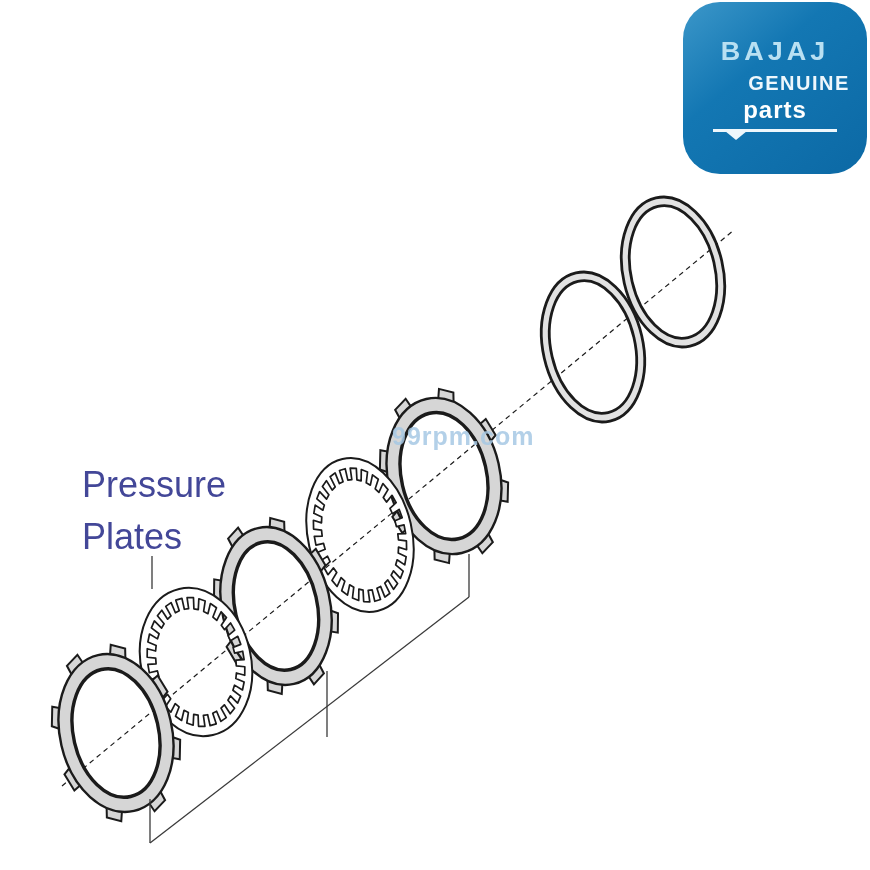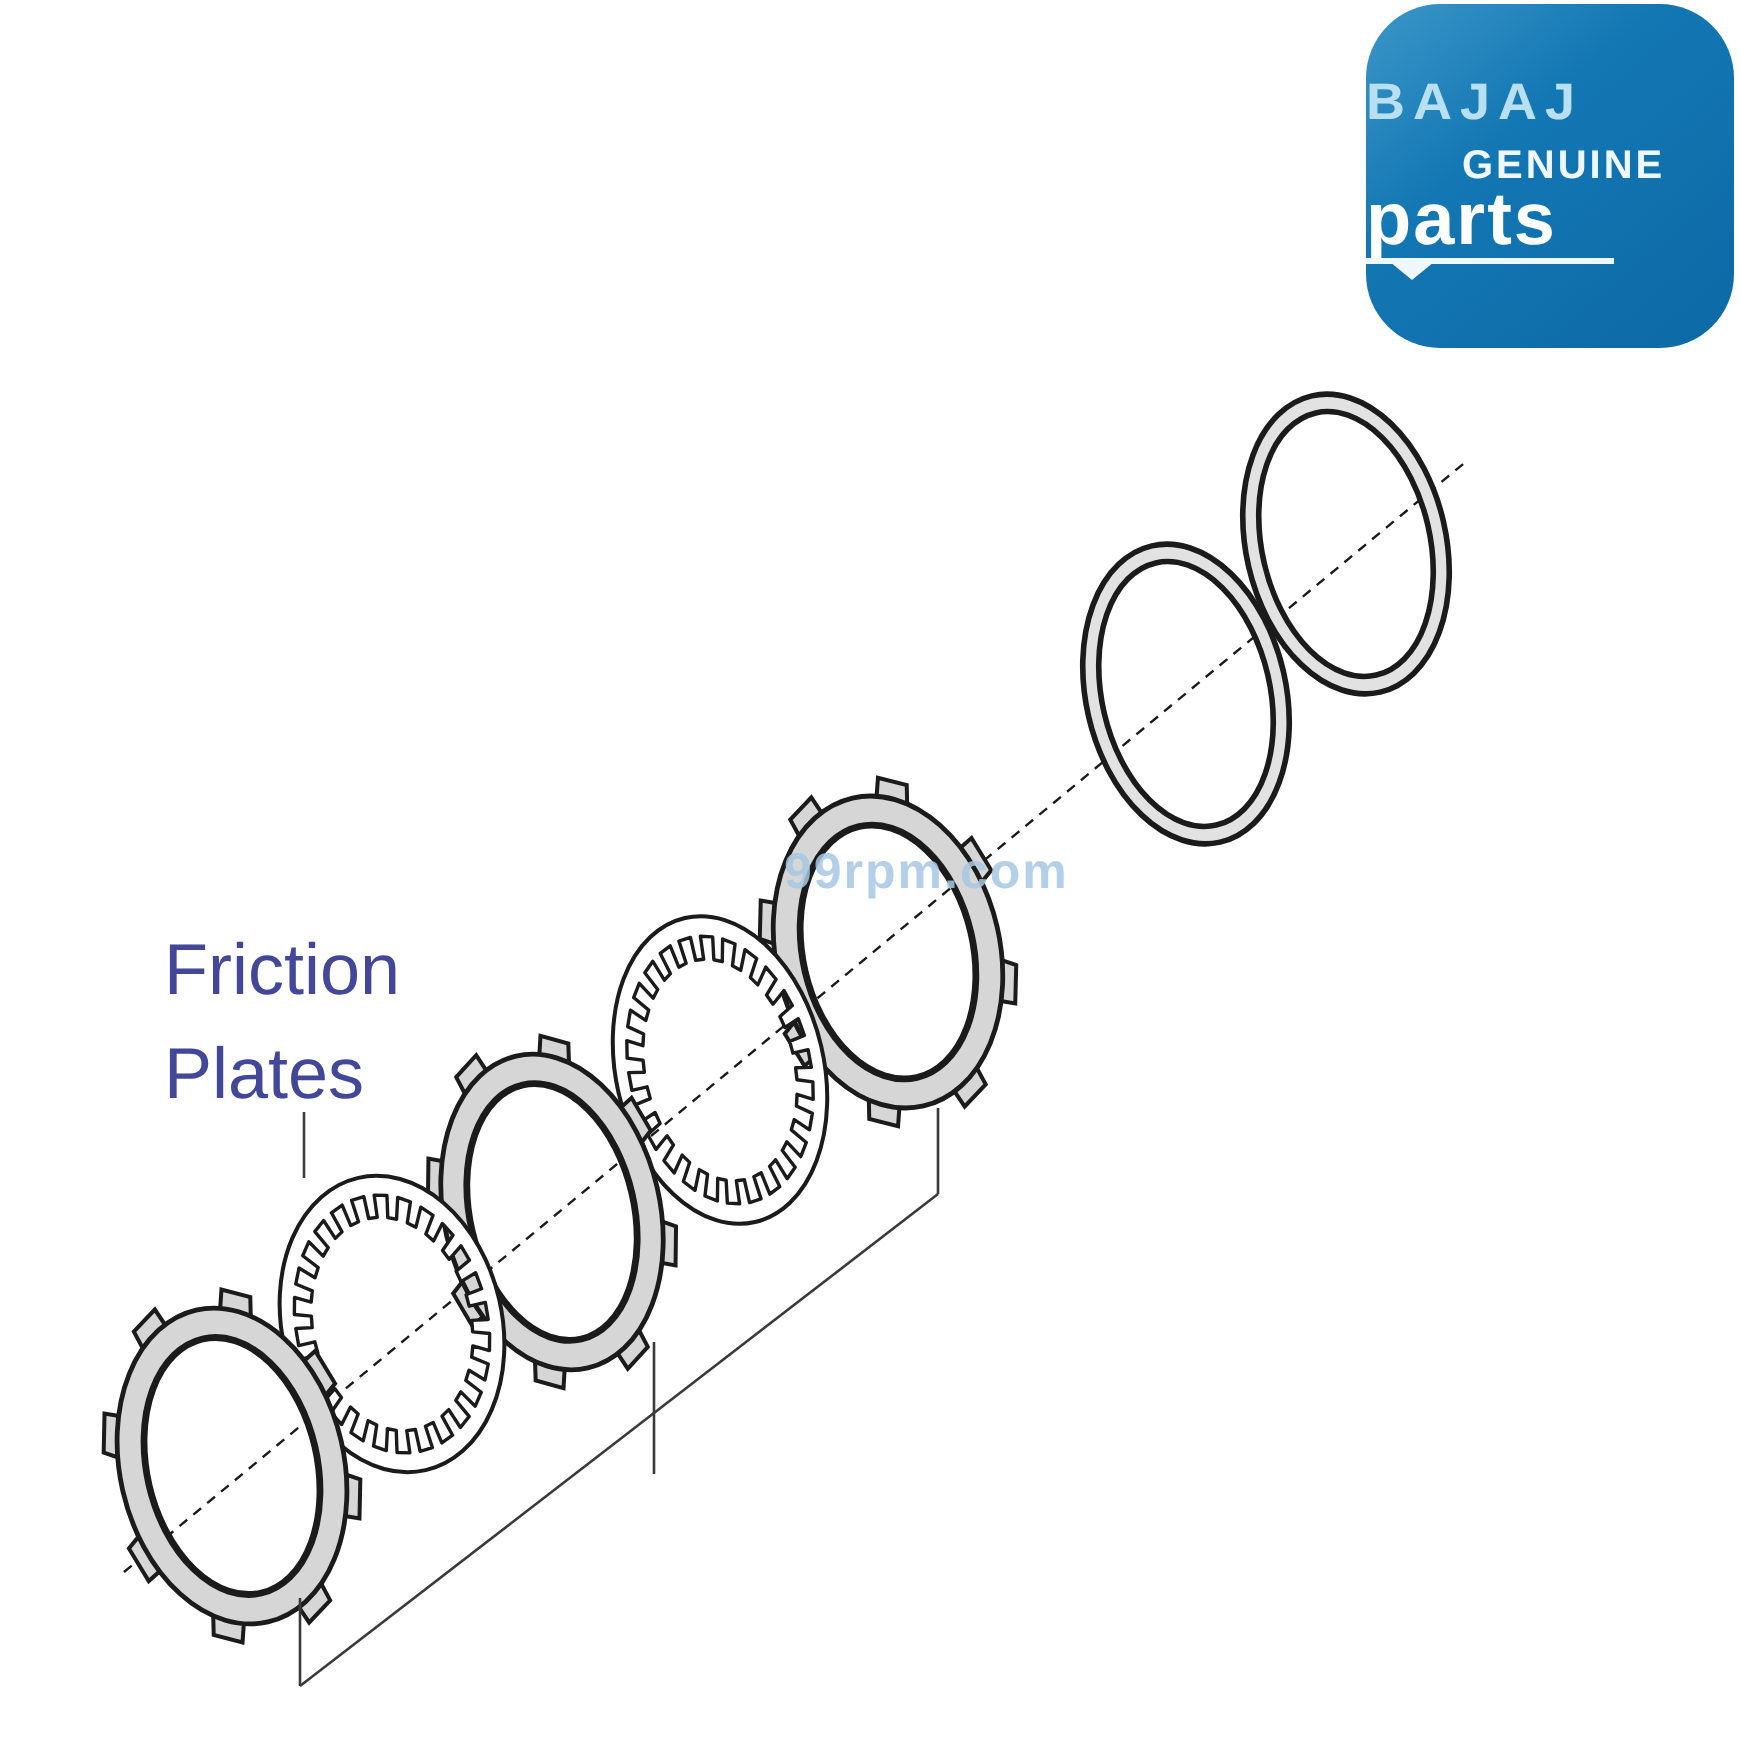--- a/index.html
+++ b/index.html
@@ -33,37 +33,37 @@
     position:absolute;left:392px;top:422px;
     color:var(--watermark-color);
     font-size:25px;font-weight:bold;letter-spacing:1px;
     opacity:.85;white-space:nowrap;
   }
 
   .logo{
     position:absolute;left:683px;top:2px;width:184px;height:172px;
     border-radius:37px;
     background:linear-gradient(140deg, var(--logo-bg-light) 0%, var(--logo-bg) 38%, var(--logo-bg-dark) 100%);
-    display:flex;flex-direction:column;align-items:flex-start;
+    display:flex;flex-direction:column;align-items:center;
     padding-top:37px;
   }
   .logo .brand{
     color:var(--logo-brand);
     font-size:27px;font-weight:800;letter-spacing:4px;
     line-height:25px;
     transform:scaleY(.95);
   }
   .logo .genuine{
     color:var(--logo-secondary);
     font-size:20px;font-weight:600;letter-spacing:1.5px;
     line-height:21px;margin-top:9px;margin-left:48px;
   }
   .logo .parts{
     color:var(--logo-text);
-    font-size:37px;font-weight:800;letter-spacing:1px;
+    font-size:24px;font-weight:800;letter-spacing:1px;
     line-height:29px;margin-top:1px;
   }
   .logo .underline{
     position:relative;width:124px;height:3px;margin-top:5px;
     background:var(--logo-secondary);
   }
   .logo .underline .arrow{
     position:absolute;left:12px;top:2px;
     width:0;height:0;
     border-left:11px solid transparent;
@@ -139,21 +139,21 @@
       </g>
       <line x1="152" y1="556" x2="152" y2="589" stroke="#3a3a3a" stroke-width="1.3"></line>
       <line x1="150" y1="799" x2="150" y2="843" stroke="#3a3a3a" stroke-width="1.3"></line>
       <line x1="150" y1="843" x2="469" y2="597" stroke="#3a3a3a" stroke-width="1.3"></line>
       <line x1="469" y1="597" x2="469" y2="554" stroke="#3a3a3a" stroke-width="1.3"></line>
       <line x1="327" y1="737" x2="327" y2="671" stroke="#3a3a3a" stroke-width="1.3"></line>
     </svg>
 
   <div class="watermark">99rpm.com</div>
 
-  <div class="label label-pressure">Friction Plates</div>
+  <div class="label label-pressure">Pressure Plates</div>
 
   <div class="logo">
     <div class="brand">BAJAJ</div>
     <div class="genuine">GENUINE</div>
     <div class="parts">parts</div>
     <div class="underline">
       <span class="arrow"></span>
     </div>
   </div>
 

